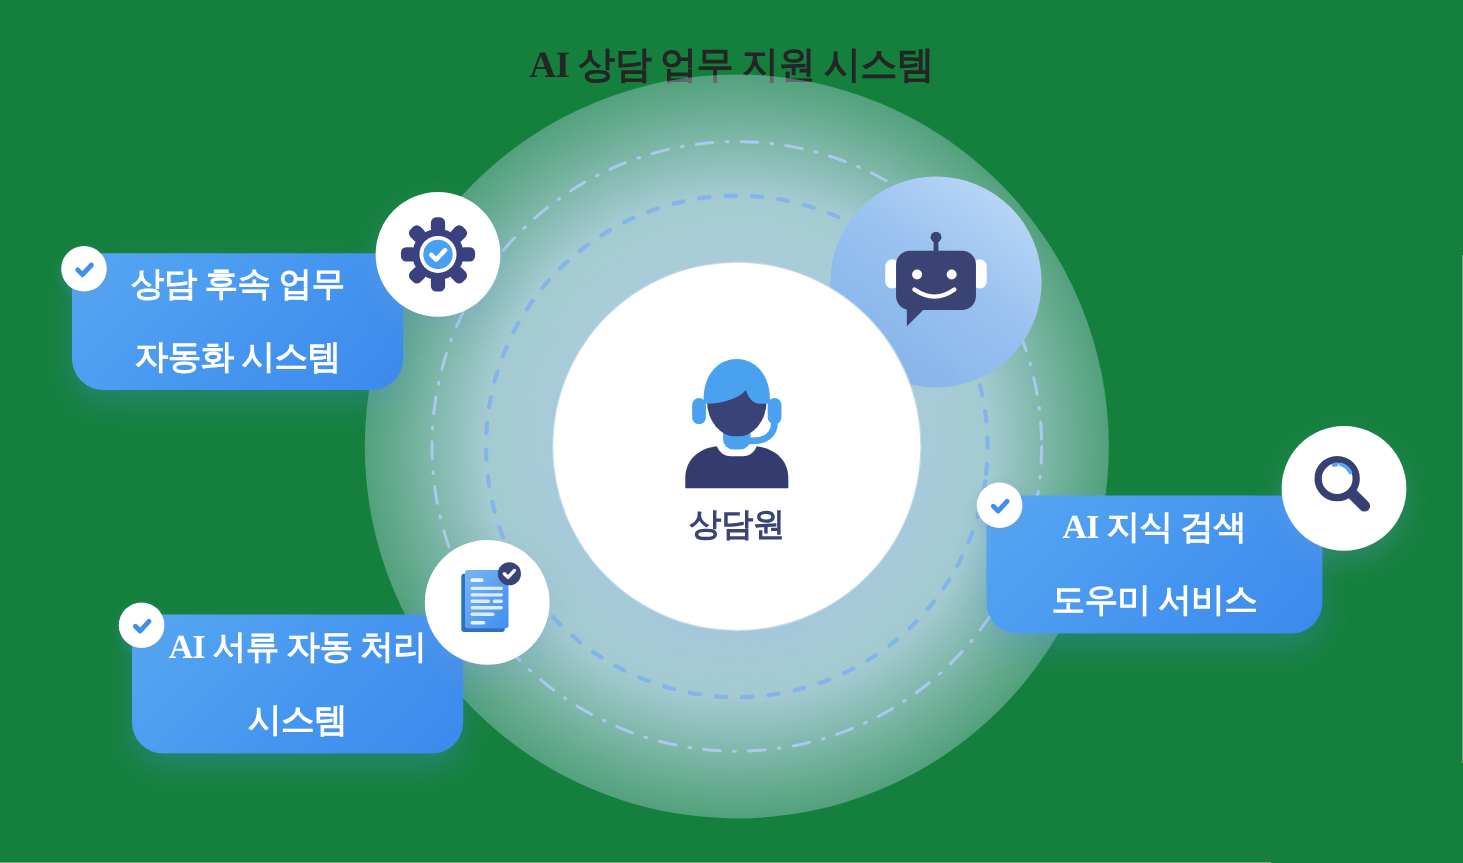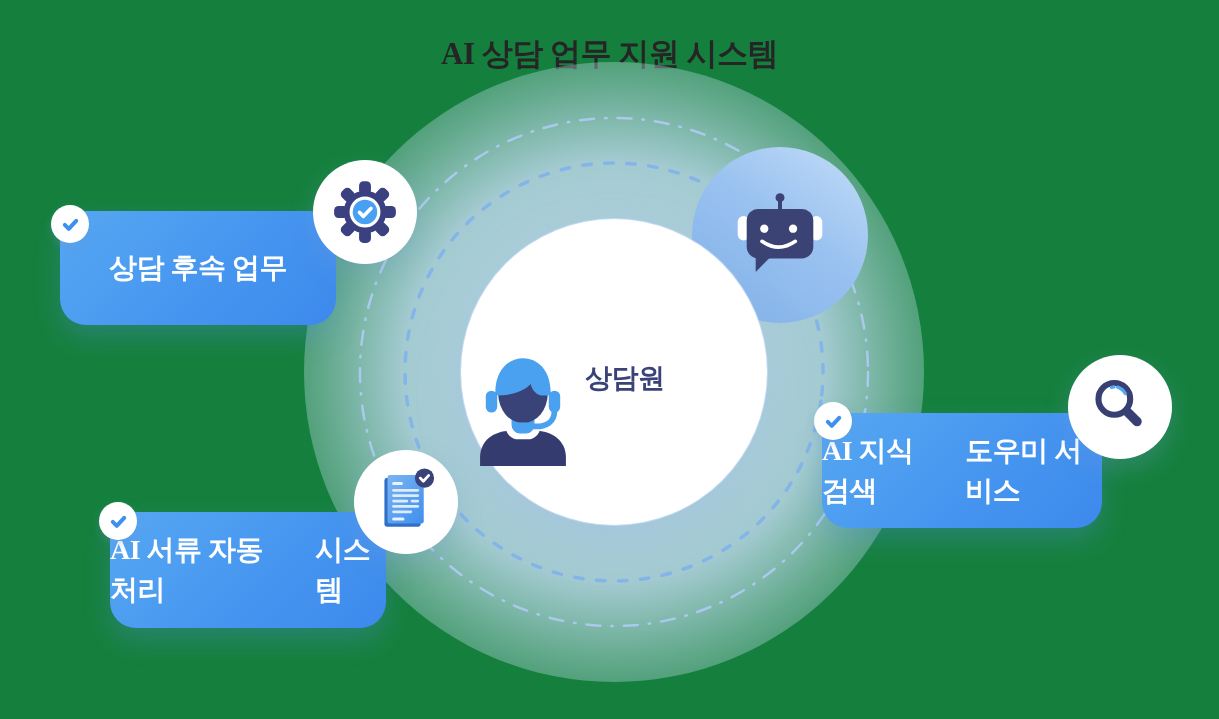--- a/index.html
+++ b/index.html
@@ -21,39 +21,40 @@
       rgba(199,221,246,0.80) 48%,
       rgba(205,226,248,0.42) 66%,
       rgba(210,230,250,0.0) 90%);
   }
   .orbits{position:absolute;left:0;top:0;width:1219px;height:719px;}
   
   .center-circle{
     position:absolute;left:461px;top:219px;width:306px;height:306px;border-radius:50%;
     background:#ffffff;
     box-shadow:0 0 0 1px rgba(197,219,244,0.85), 0 18px 45px rgba(145,178,226,0.28);
-    display:flex;flex-direction:row;align-items:center;
+    display:flex;flex-direction:column;align-items:center;
   }
   .center-circle .agent-svg{margin-top:64px;}
   .center-label{
     margin-top:12px;font-size:27px;font-weight:700;color:#3a4377;letter-spacing:-0.5px;
   }
   
   .robot-circle{
     position:absolute;left:692px;top:147px;width:176px;height:176px;border-radius:50%;
     background:linear-gradient(215deg,#c3ddf8 0%,#9ac2f0 45%,#7fb0e9 100%);
     display:flex;align-items:center;justify-content:center;
   }
   
   .card{
     position:absolute;border-radius:26px;
     background:linear-gradient(135deg,#57a7f3 0%,#4696f0 55%,#3c89ec 100%);
     box-shadow:0 12px 26px rgba(84,142,224,0.30);
-    display:flex;flex-direction:row;align-items:center;justify-content:center;
+    display:flex;flex-direction:column;align-items:center;justify-content:center;
     color:#ffffff;font-size:28px;font-weight:700;line-height:40px;letter-spacing:-0.5px;
+    text-align:center;
     gap:21px;
   }
   .card-followup{left:60px;top:211px;width:276px;height:114px;}
   .card-document{left:110px;top:512px;width:276px;height:116px;}
   .card-knowledge{left:822px;top:413px;width:280px;height:115px;}
   
   .badge{
     position:absolute;width:38px;height:38px;border-radius:50%;background:#ffffff;
     box-shadow:0 4px 10px rgba(110,150,210,0.30);
     display:flex;align-items:center;justify-content:center;
@@ -109,20 +110,21 @@
       <rect x="26" y="51" width="12" height="23" rx="6" fill="#4aa1ef"></rect>
       <rect x="92" y="51" width="12" height="23" rx="6" fill="#4aa1ef"></rect>
       <path d="M98 72 C98 84 89 88.5 79 88.5 L71 88.5" stroke="#4aa1ef" stroke-width="6" fill="none" stroke-linecap="round"></path>
       <rect x="54" y="84.5" width="18" height="8" rx="4" fill="#4aa1ef"></rect>
     </svg>
     <div class="center-label">상담원</div>
   </div>
 
   <div class="card card-followup">
     <span>상담 후속 업무</span>
+    <span>자동화 시스템</span>
   </div>
   <div class="card card-knowledge">
     <span>AI 지식 검색</span>
     <span>도우미 서비스</span>
   </div>
   <div class="card card-document">
     <span>AI 서류 자동 처리</span>
     <span>시스템</span>
   </div>
 

